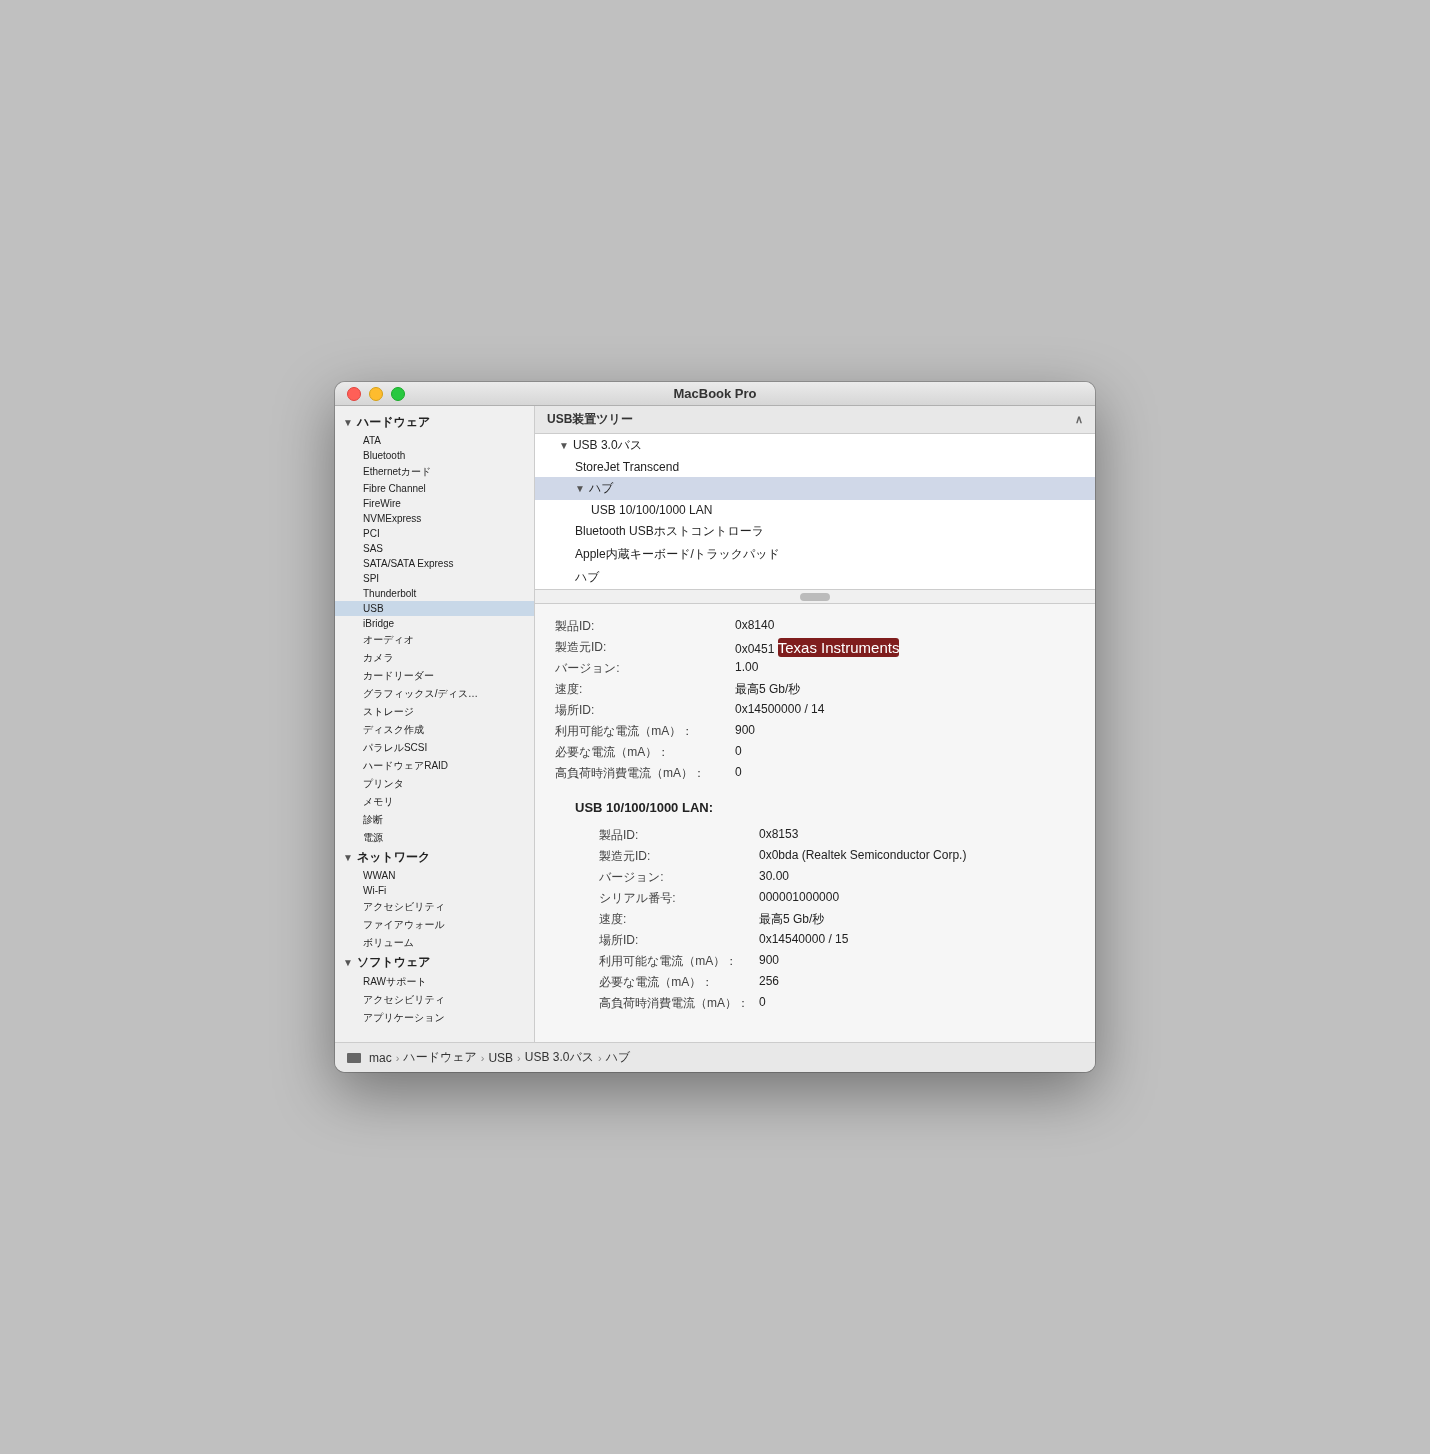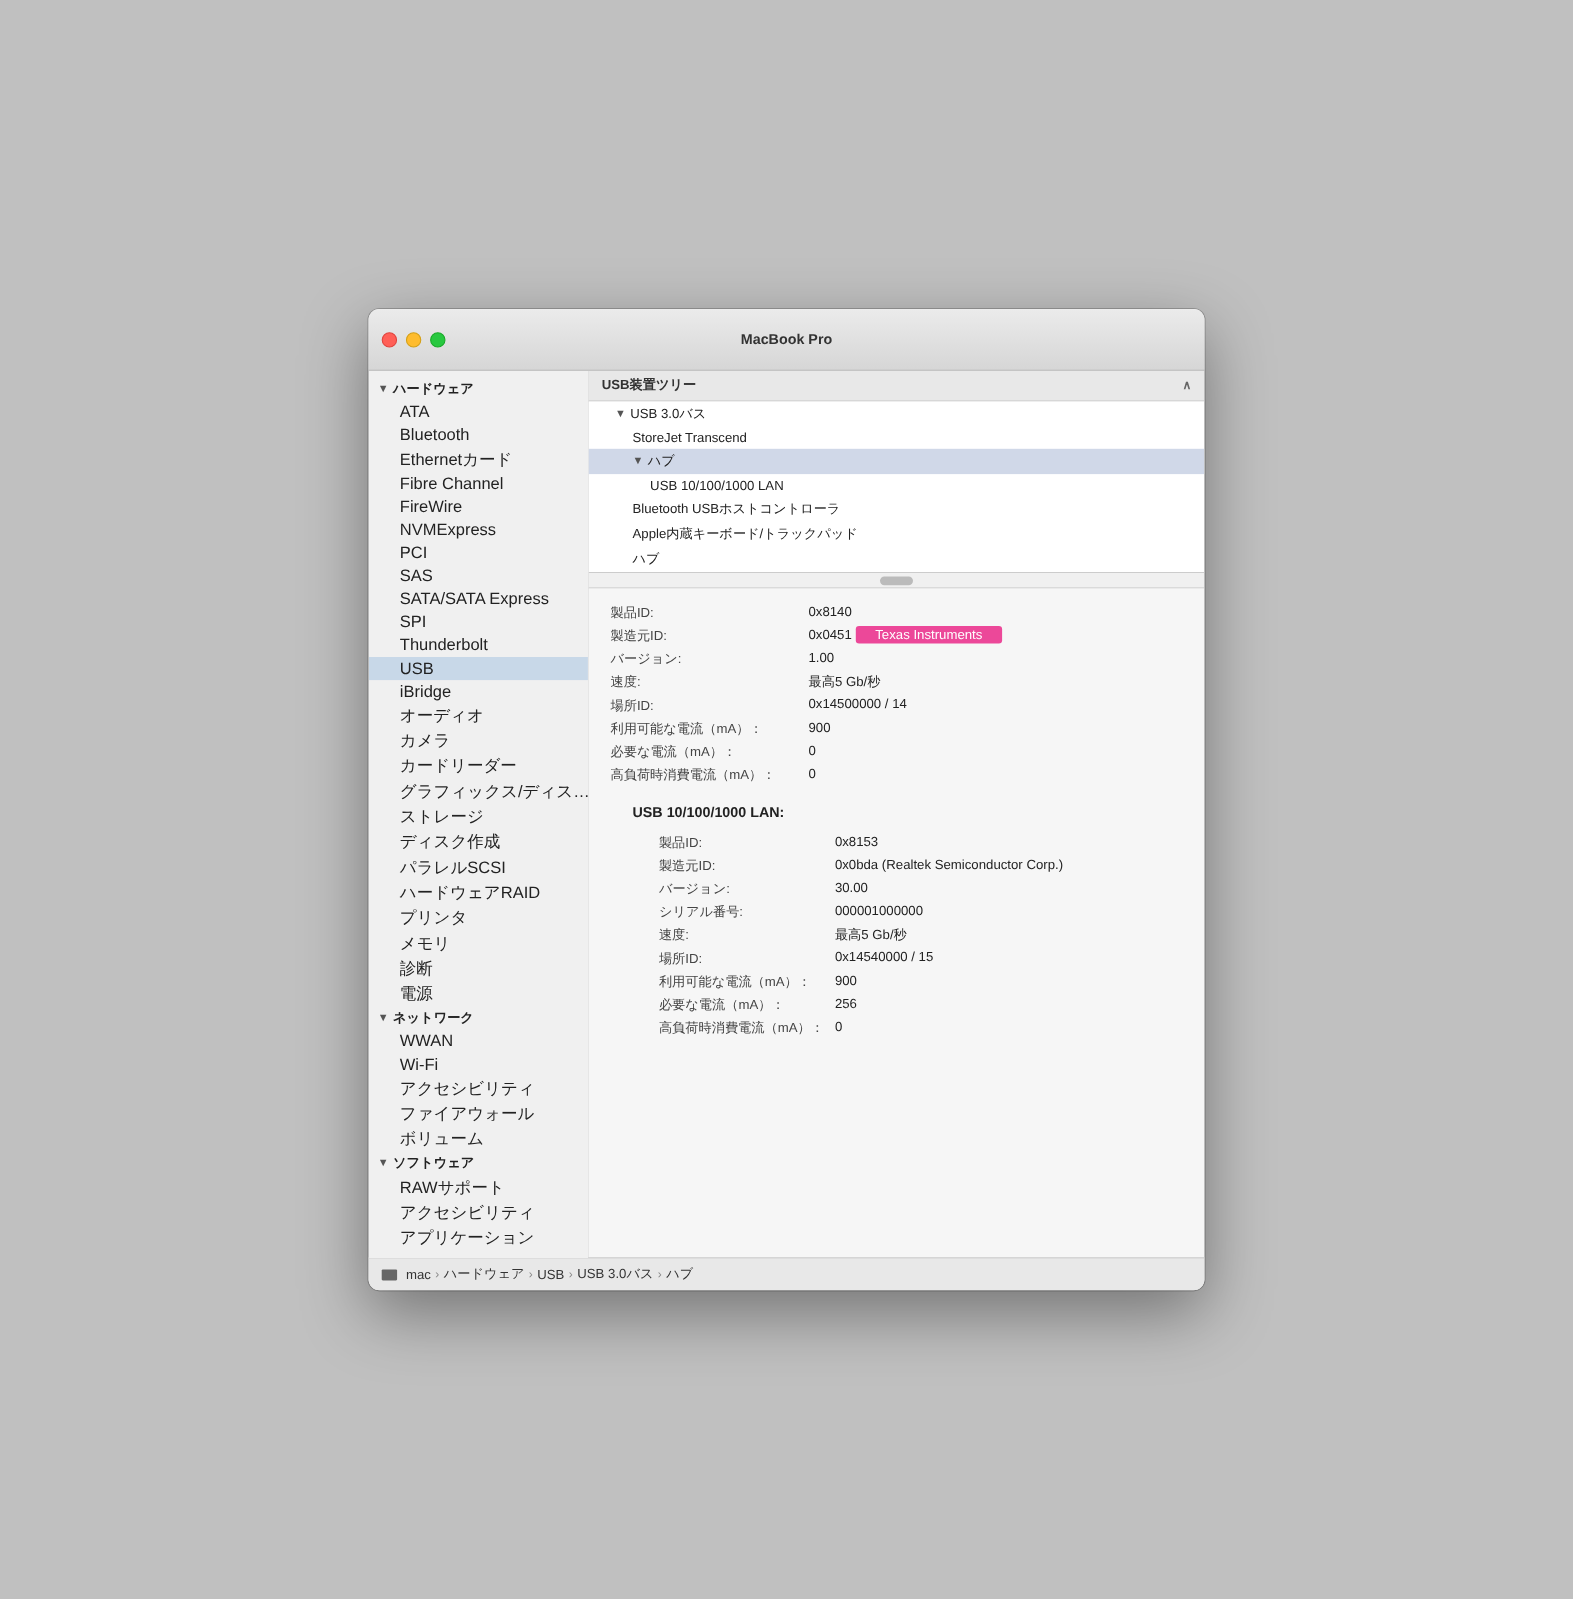--- a/index.html
+++ b/index.html
@@ -15,21 +15,21 @@
       width: 760px;
       background: #f6f6f6;
       border-radius: 10px;
       box-shadow: 0 20px 60px rgba(0,0,0,0.4), 0 0 0 1px rgba(0,0,0,0.2);
       overflow: hidden;
       display: flex;
       flex-direction: column;
     }
     .titlebar {
       background: linear-gradient(to bottom, #ebebeb, #d6d6d6);
-      height: 56px;
+      height: 24px;
       display: flex;
       align-items: center;
       justify-content: center;
       border-bottom: 1px solid #b0b0b0;
       position: relative;
       flex-shrink: 0;
     }
     .titlebar-buttons {
       position: absolute;
       left: 12px;
@@ -81,21 +81,21 @@
     }
     .sidebar-section-header .arrow {
       font-size: 10px;
       margin-right: 4px;
       color: #555;
     }
     .sidebar-item {
       padding: 2px 8px 2px 28px;
       color: #222;
       cursor: pointer;
-      font-size: 15px;
+      font-size: 10px;
       white-space: nowrap;
     }
     .sidebar-item.selected {
       background: #c8d8e8;
     }
     
     .main-panel {
       flex: 1;
       display: flex;
       flex-direction: column;
@@ -174,25 +174,25 @@
       font-size: 12px;
     }
     .detail-table td:first-child {
       width: 180px;
       color: #444;
     }
     .detail-table td:last-child {
       color: #222;
     }
     .highlight-badge {
-      background: #ec4899;
+      background: #7f1d1d;
       color: white;
-      padding: 1px 18px;
+      padding: 1px 0;
       border-radius: 3px;
-      font-size: 12px;
+      font-size: 15px;
     }
     .sub-section-title {
       font-weight: 700;
       font-size: 13px;
       margin: 8px 0 10px 0;
       color: #222;
     }
     
     .breadcrumb {
       background: #e8e8e8;

